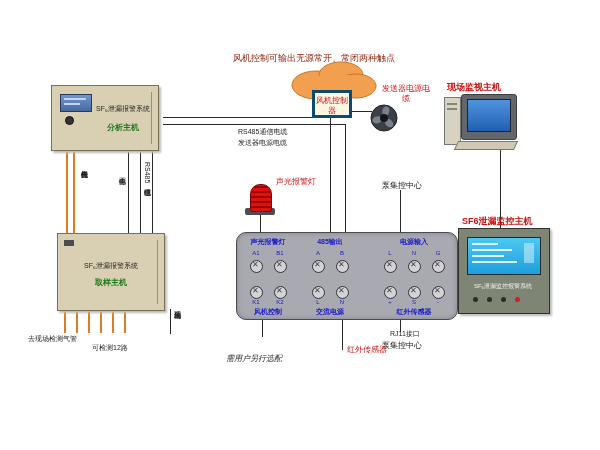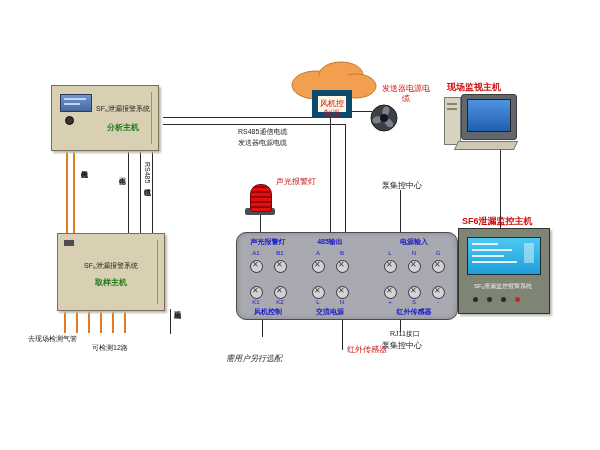--- a/index.html
+++ b/index.html
@@ -29,21 +29,21 @@
         background:repeating-linear-gradient(0deg,#e01010 0 3px,#9c0606 3px 5px);}
   .domebase{position:absolute;left:245px;top:208px;width:30px;height:7px;background:#4c4c52;border-radius:2px;}
   .mhost{position:absolute;left:458px;top:228px;width:90px;height:84px;background:#7e8574;border:1.5px solid #30332c;box-shadow:2px 2px 2px #bbb;}
   .mscreen{position:absolute;left:8px;top:8px;width:72px;height:36px;background:linear-gradient(180deg,#4cc8f2,#1e9fdc);
            border:1.5px solid #1c2a30;}
   .mscreen .tick{position:absolute;background:rgba(255,255,255,.85);}
   .ctower{position:absolute;left:444px;top:97px;width:15px;height:46px;background:#d8d3c0;border:1px solid #777;}
   .cmon{position:absolute;left:461px;top:94px;width:54px;height:44px;background:#63666b;border:1.5px solid #3c3e42;border-radius:3px;}
   .cscr{position:absolute;left:5px;top:4px;width:42px;height:31px;background:linear-gradient(180deg,#4f93e0,#215fb0);border:1px solid #20242a;}
   .ckbd{position:absolute;left:456px;top:141px;width:58px;height:7px;background:#cfc9b4;border:1px solid #777;transform:skewX(-25deg);}
-  .fanctl{position:absolute;left:312px;top:90px;width:40px;height:28px;background:#fdf6e3;border:6px solid #0c4a6e;
+  .fanctl{position:absolute;left:312px;top:90px;width:40px;height:28px;background:#fdf6e3;border:3px solid #0c4a6e;
           color:#cc1111;font-size:8px;line-height:1.25;text-align:center;padding-top:3px;box-sizing:border-box;z-index:3;}
   .lcd{position:absolute;left:65px;top:93px;width:30px;height:16px;background:linear-gradient(180deg,#6f96d2,#49699c);border:1px solid #2a3a5a;}
   .lcd i{position:absolute;left:3px;top:3px;width:22px;height:2px;background:#dfe8ff;opacity:.8;}
   .lcd i.b{top:8px;width:16px;}
   .btn{position:absolute;left:70px;top:115px;width:7px;height:7px;border-radius:50%;background:#333;border:1px solid #111;}
 </style>
 </head>
 <body>
 
 <div class="stage">
@@ -85,20 +85,23 @@
   <div class="lbl red" style="left:380px;top:84px;width:52px;white-space:normal;text-align:center;line-height:1.2;">
     <span>发送器电源电缆</span>
   </div>
   <svg width="28" height="28" style="position:absolute;left:370px;top:104px;">
     <circle cx="14" cy="14" r="13" fill="#3c4046" stroke="#1d1f22"></circle>
     <ellipse cx="14" cy="7" rx="3.5" ry="5" fill="#7a818a" transform="rotate(15 14 14)"></ellipse>
     <ellipse cx="14" cy="7" rx="3.5" ry="5" fill="#7a818a" transform="rotate(135 14 14)"></ellipse>
     <ellipse cx="14" cy="7" rx="3.5" ry="5" fill="#7a818a" transform="rotate(255 14 14)"></ellipse>
     <circle cx="14" cy="14" r="4" fill="#14161a"></circle>
   </svg>
+  <div class="lbl darkred" style="left:233px;top:53px;font-size:9px;">
+    <span>风机控制可输出无源常开、常闭两种触点</span>
+  </div>
 
   <div class="lbl red" style="left:447px;top:82px;font-size:9px;font-weight:bold;">
     <span>现场监视主机</span>
   </div>
   <div class="ctower">
     <div style="position:absolute;left:2px;top:5px;width:10px;height:2px;background:#8a8570;"></div>
     <div style="position:absolute;left:2px;top:10px;width:10px;height:2px;background:#8a8570;"></div>
   </div>
   <div class="cmon">
     <div class="cscr"></div>

